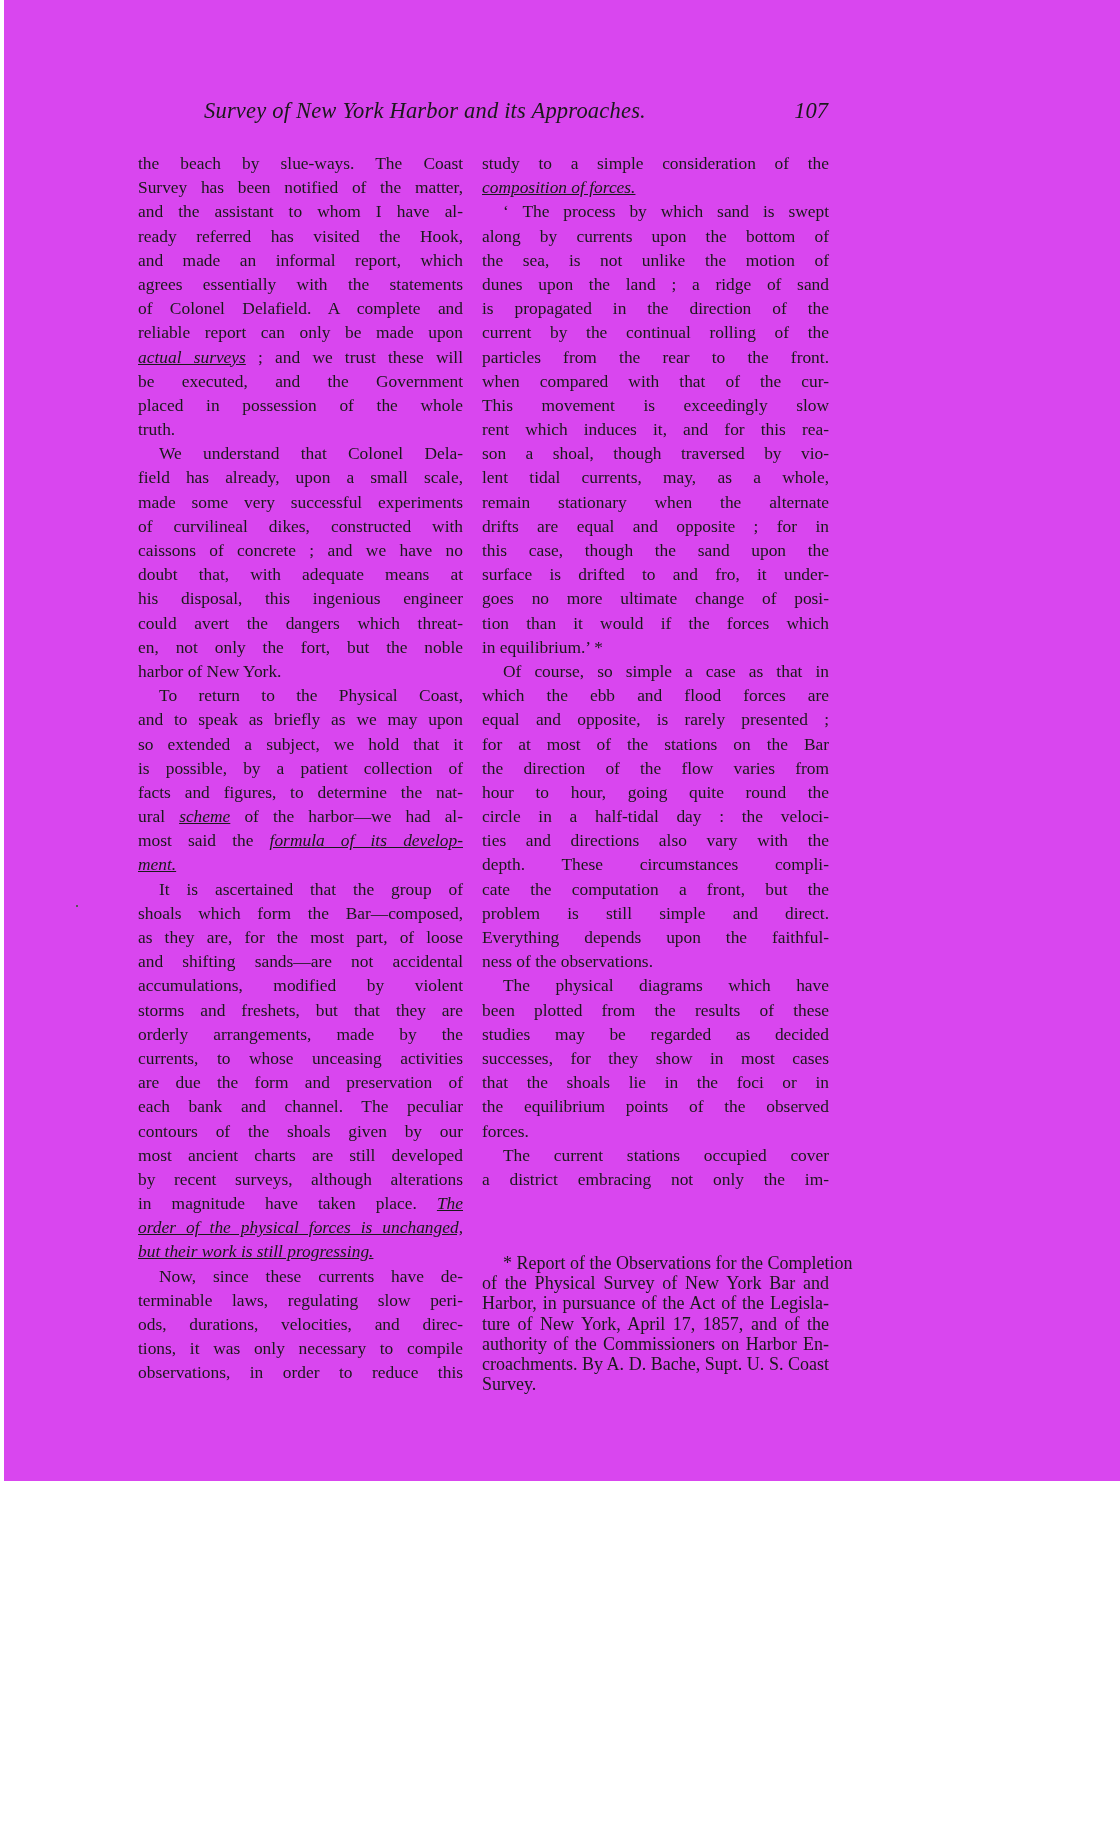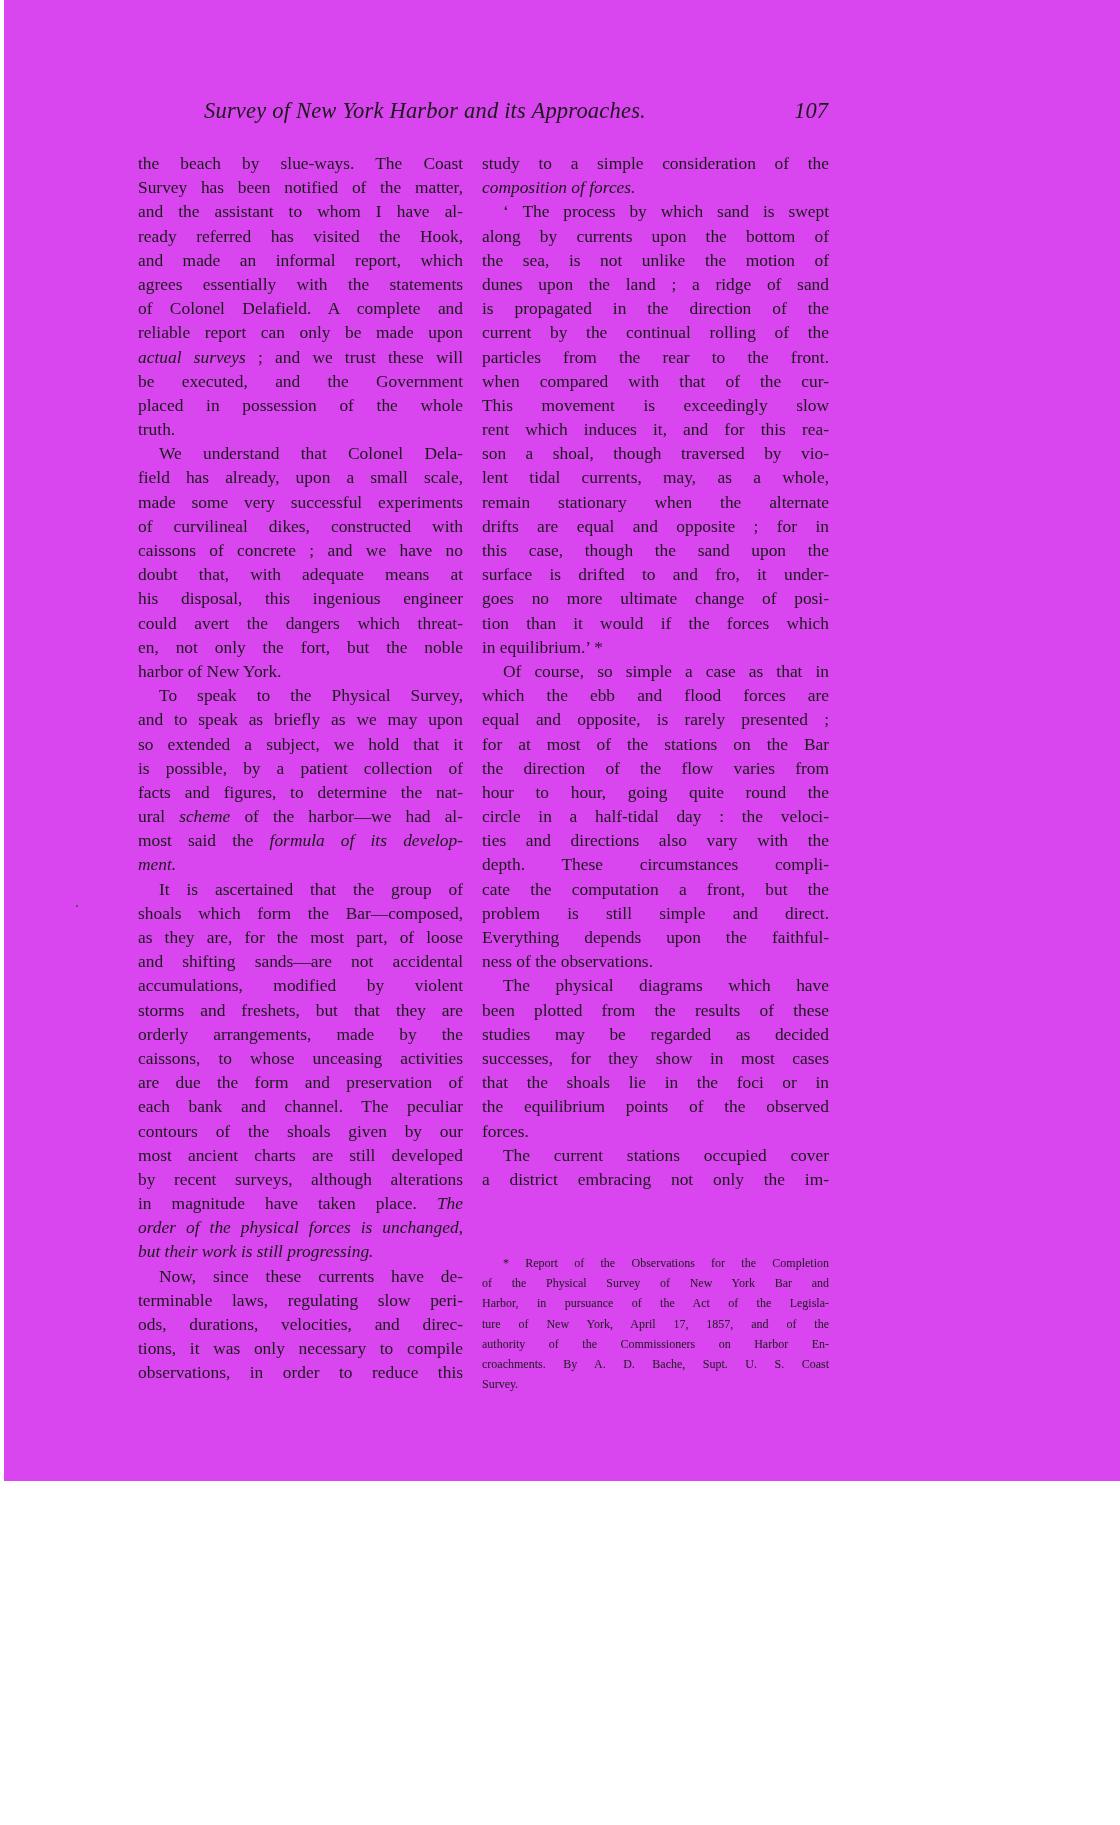--- a/index.html
+++ b/index.html
@@ -21,25 +21,25 @@
       font-size: 17.4px; line-height: 24.2px;
     }
     .col-left { left: 134px; width: 325px; }
     .col-right { left: 478px; width: 347px; }
     .line {
       display: block; white-space: nowrap; text-align: justify; text-align-last: justify;
       height: 24.2px; overflow: visible;
     }
     .line.last { text-align-last: left; }
     .line.indent { padding-left: 21px; }
-    .it { font-style: italic; }
+    .it { font-style: italic; text-decoration: underline; }
     .footnote {
       position: absolute; left: 478px; top: 1253px; width: 347px;
       font-family: "Liberation Serif", "DejaVu Serif", serif;
-      font-size: 12px; line-height: 20.2px;
+      font-size: 18px; line-height: 20.2px;
     }
     .footnote .line { height: 20.2px; }
     .margin-mark {
       position: absolute; left: 72px; top: 905px; width: 2px; height: 2px; background: #555;
     }
   </style>
 </head>
 <body>
 
 <div class="page">
@@ -67,36 +67,36 @@
     <span class="line indent">We understand that Colonel Dela-</span>
     <span class="line">field has already, upon a small scale,</span>
     <span class="line">made some very successful experiments</span>
     <span class="line">of curvilineal dikes, constructed with</span>
     <span class="line">caissons of concrete ; and we have no</span>
     <span class="line">doubt that, with adequate means at</span>
     <span class="line">his disposal, this ingenious engineer</span>
     <span class="line">could avert the dangers which threat-</span>
     <span class="line">en, not only the fort, but the noble</span>
     <span class="line last">harbor of New York.</span>
-    <span class="line indent">To speak to the Physical Survey,</span>
+    <span class="line indent">To return to the Physical Coast,</span>
     <span class="line">and to speak as briefly as we may upon</span>
     <span class="line">so extended a subject, we hold that it</span>
     <span class="line">is possible, by a patient collection of</span>
     <span class="line">facts and figures, to determine the nat-</span>
     <span class="line">ural <i class="it">scheme</i> of the harbor—we had al-</span>
     <span class="line">most said the <i class="it">formula of its develop-</i></span>
     <span class="line last"><i class="it">ment.</i></span>
     <span class="line indent">It is ascertained that the group of</span>
     <span class="line">shoals which form the Bar—composed,</span>
     <span class="line">as they are, for the most part, of loose</span>
     <span class="line">and shifting sands—are not accidental</span>
     <span class="line">accumulations, modified by violent</span>
     <span class="line">storms and freshets, but that they are</span>
     <span class="line">orderly arrangements, made by the</span>
-    <span class="line">caissons, to whose unceasing activities</span>
+    <span class="line">currents, to whose unceasing activities</span>
     <span class="line">are due the form and preservation of</span>
     <span class="line">each bank and channel. The peculiar</span>
     <span class="line">contours of the shoals given by our</span>
     <span class="line">most ancient charts are still developed</span>
     <span class="line">by recent surveys, although alterations</span>
     <span class="line">in magnitude have taken place. <i class="it">The</i></span>
     <span class="line"><i class="it">order of the physical forces is unchanged,</i></span>
     <span class="line last"><i class="it">but their work is still progressing.</i></span>
     <span class="line indent">Now, since these currents have de-</span>
     <span class="line">terminable laws, regulating slow peri-</span>

